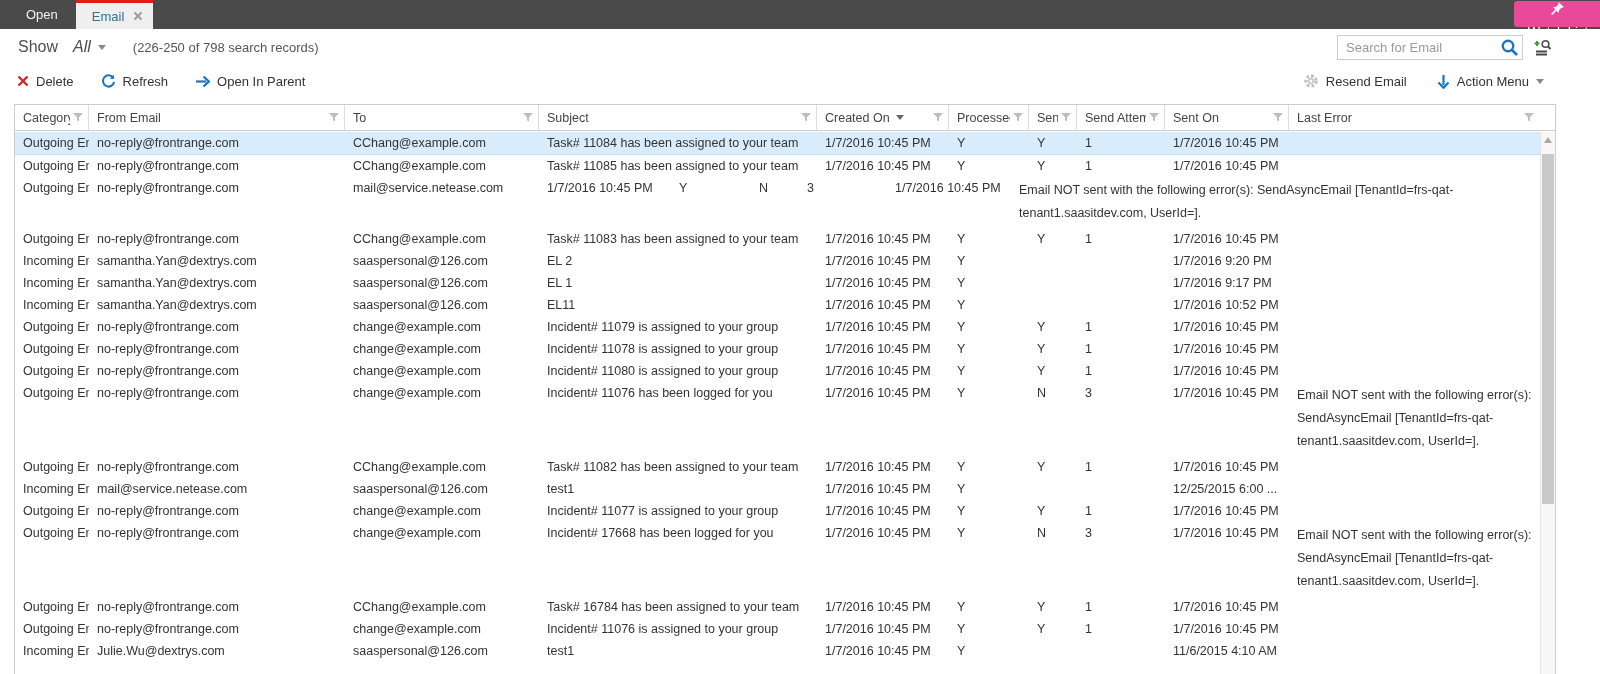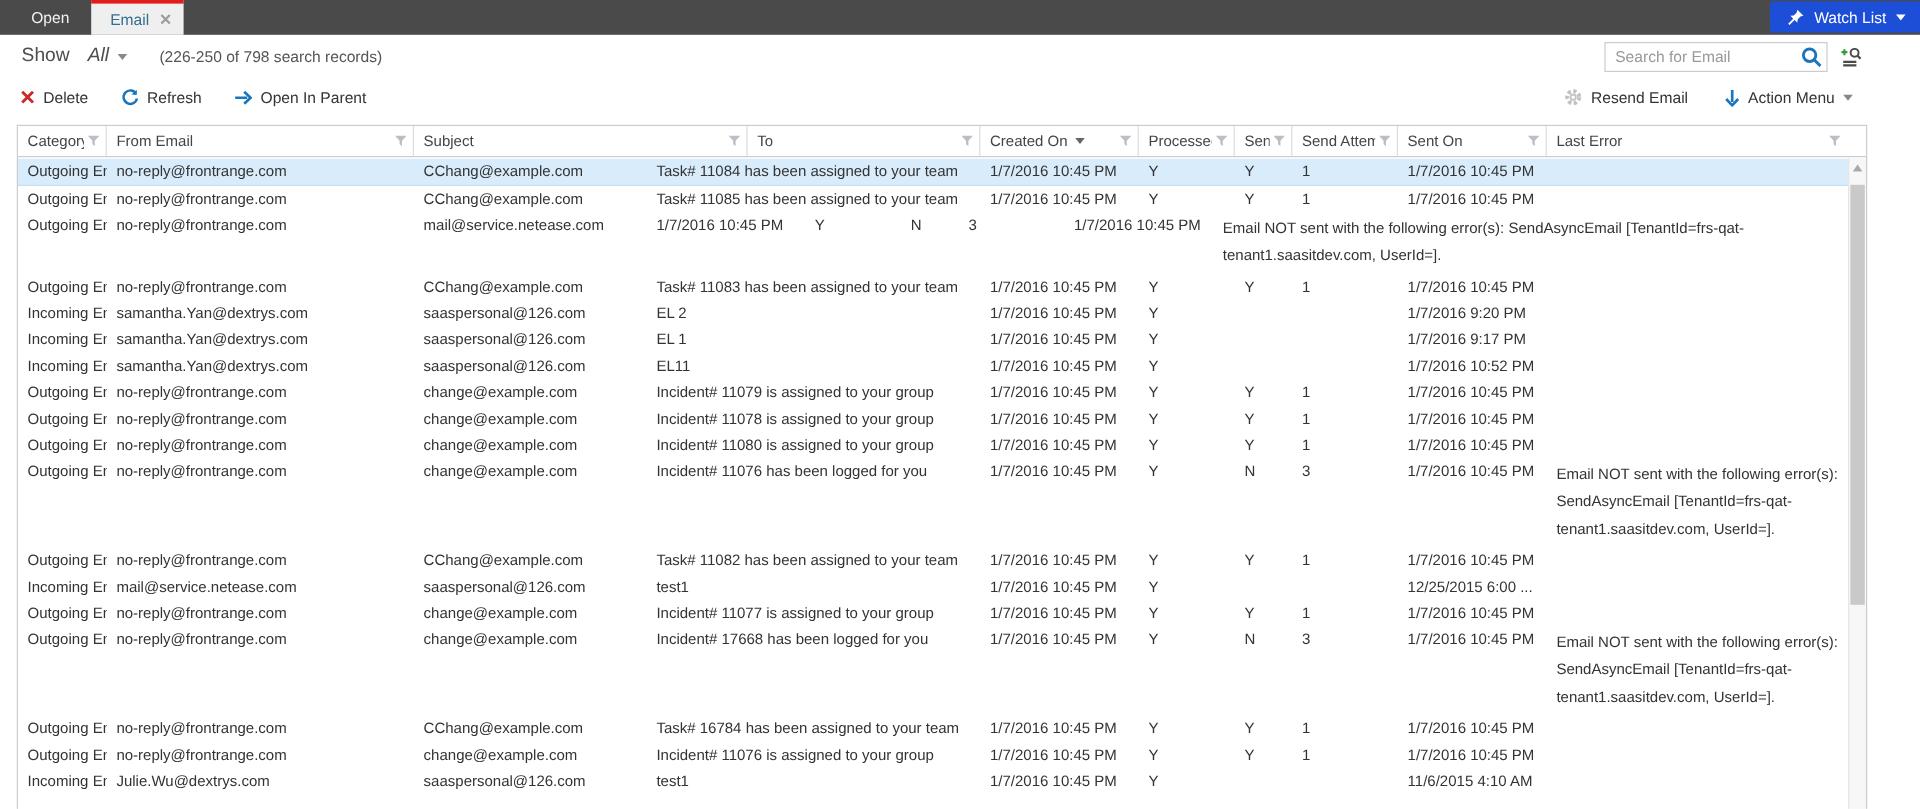--- a/index.html
+++ b/index.html
@@ -5,23 +5,23 @@
   * { margin:0; padding:0; box-sizing:border-box; }
   html,body { width:1600px; height:674px; overflow:hidden; background:#fff;
               font-family:"Liberation Sans", sans-serif; }
 
   
   .tabbar { position:relative; height:29px; background:#4a4a4a; display:flex; align-items:stretch; }
   .tab { display:flex; align-items:center; font-size:13px; padding:0 18px; cursor:default; }
   .tab-home { margin-left:8px; color:#f2f2f2; }
   .tab-email { background:#efefef; border-top:3px solid #e21b1b; color:#31708f; padding:0 10px 0 16px; gap:9px; }
   .close-x { display:inline-flex; width:10px; height:10px; }
-  .watchlist { position:absolute; right:0; top:1px; bottom:2px; background:#1d4ed8;
+  .watchlist { position:absolute; right:0; top:1px; bottom:2px; background:#ec4899;
                border-radius:3px 0 0 3px; color:#fff; font-size:13px; display:flex;
-               align-items:center; gap:8px; padding:0 12px 0 14px; }
+               align-items:center; gap:8px; padding:0 12px 0 14px;flex-direction:column; }
   .caret { width:0; height:0; border-left:4px solid transparent; border-right:4px solid transparent;
            border-top:5px solid #888; display:inline-block; }
   .caret.white { border-top-color:#fff; }
 
   
   .subheader { height:36px; display:flex; align-items:center; padding:0 46px 0 18px; }
   .show-label { font-size:16px; color:#4d4d4d; }
   .show-select { display:flex; align-items:center; gap:7px; margin-left:15px; font-size:16px; color:#4d4d4d; cursor:pointer;font-style:italic; }
   .records { font-size:13px; color:#555; margin-left:27px; }
   .search-wrap { margin-left:auto; display:flex; align-items:center; }
@@ -182,30 +182,30 @@
         </span>
       </div>
       <div class="hcell" style="width: 256px;">
         <span class="hlabel">From Email</span>
         <span class="funnel">
           <svg width="10" height="9" viewBox="0 0 10 9">
             <path d="M0 0 H10 L6 4.2 V8.6 L4 7.2 V4.2 Z" fill="#b9bfc4"></path>
           </svg>
         </span>
       </div>
+      <div class="hcell" style="width: 194px;">
+        <span class="hlabel">To</span>
+        <span class="funnel">
+          <svg width="10" height="9" viewBox="0 0 10 9">
+            <path d="M0 0 H10 L6 4.2 V8.6 L4 7.2 V4.2 Z" fill="#b9bfc4"></path>
+          </svg>
+        </span>
+      </div>
       <div class="hcell" style="width: 278px;">
         <span class="hlabel">Subject</span>
-        <span class="funnel">
-          <svg width="10" height="9" viewBox="0 0 10 9">
-            <path d="M0 0 H10 L6 4.2 V8.6 L4 7.2 V4.2 Z" fill="#b9bfc4"></path>
-          </svg>
-        </span>
-      </div>
-      <div class="hcell" style="width: 194px;">
-        <span class="hlabel">To</span>
         <span class="funnel">
           <svg width="10" height="9" viewBox="0 0 10 9">
             <path d="M0 0 H10 L6 4.2 V8.6 L4 7.2 V4.2 Z" fill="#b9bfc4"></path>
           </svg>
         </span>
       </div>
       <div class="hcell" style="width: 132px;">
         <span class="hlabel">Created On</span>
         <span class="sort-caret"></span>
         <span class="funnel">

